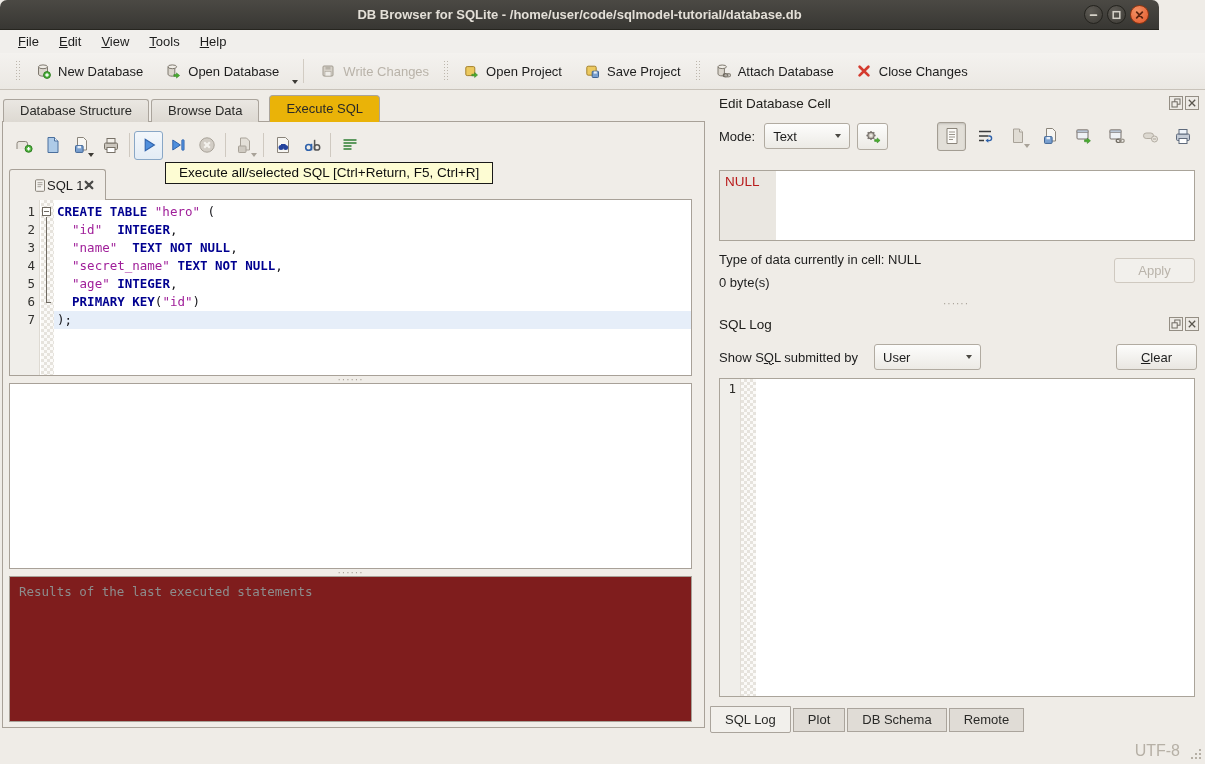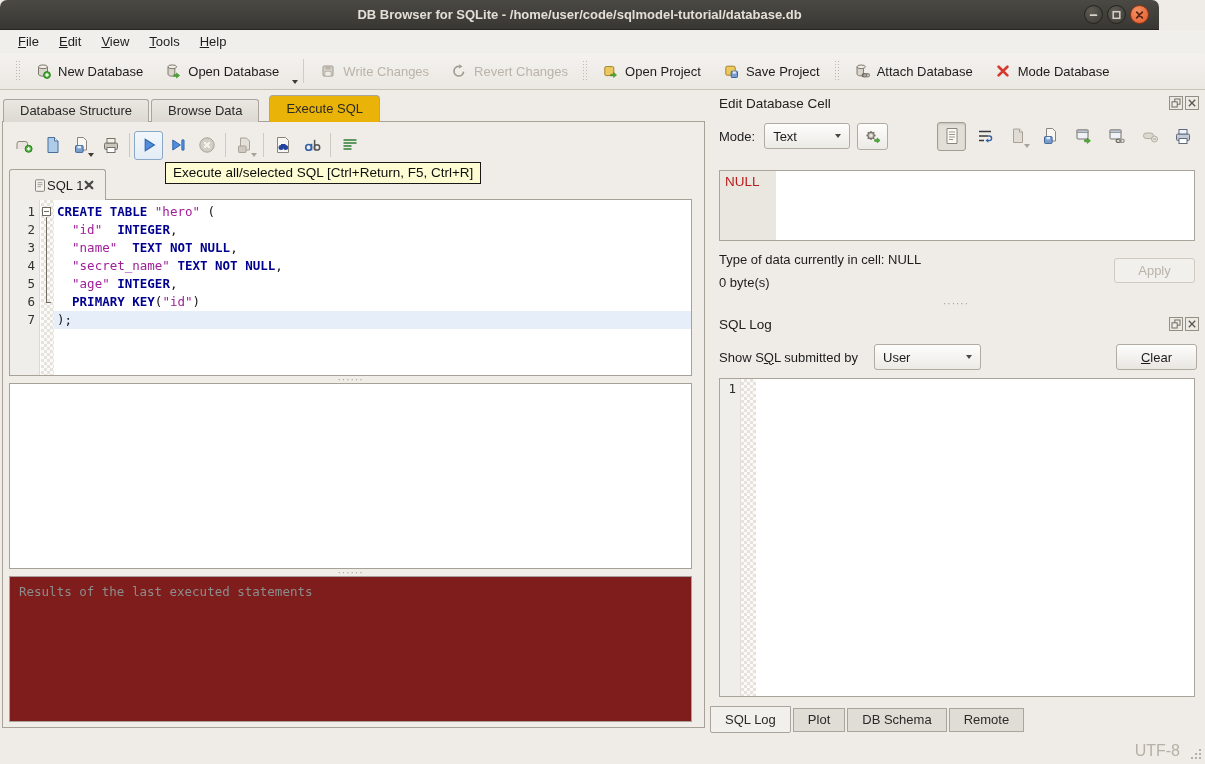--- a/index.html
+++ b/index.html
@@ -85,21 +85,21 @@
   .fold.fold-end::after { content:""; position:absolute; left:6px; top:9px; width:5px; height:1px; background:#6f6a62; }
 
   .hsplit { position:absolute; left:6px; right:12px; height:7px; display:flex; align-items:center; justify-content:center; }
   .hsplit::before { content:"······"; color:#a39d93; font-size:10px; letter-spacing:1px; line-height:4px; }
   .hsplit.s1 { top:254px; } .hsplit.s2 { top:447px; }
   .grid-pane { position:absolute; top:261px; left:6px; right:12px; height:186px; border:1px solid #a8a198; background:#fff; }
   .results-pane { position:absolute; top:454px; left:6px; right:12px; bottom:5px; border:1px solid #a8a198;
     background:#7f1d1d; padding:7px 9px; font-family:"DejaVu Sans Mono",monospace; font-size:12.5px; color:#8d8d8d; }
 
   .tooltip { position:absolute; left:165px; top:162px; z-index:40; background:#fdfcd3; border:1px solid #191919;
-    padding:2px 7px 3px; font-size:13.5px; color:#0e0e0e; white-space:nowrap; }
+    padding:2px 13px 3px; font-size:13.5px; color:#0e0e0e; white-space:nowrap; }
 
   
   .right-pane { position:absolute; left:707px; top:90px; width:498px; height:645px; }
   .dock-title { position:absolute; left:12px; right:6px; height:18px; display:flex; align-items:center; }
   .dock-title.t1 { top:4px; } .dock-title.t2 { top:225px; }
   .dock-title .dt-label { font-size:13.5px; color:#21201d; }
   .dock-title .spacer { flex:1; }
   .mini-btn { width:14px; height:14px; border:1px solid #948e84; background:#edeae5; display:flex;
     align-items:center; justify-content:center; margin-left:2px; }
 
@@ -222,29 +222,20 @@
       <span>
           <svg width="16" height="16" viewBox="0 0 16 16">
             <rect x="3" y="3" width="10" height="10" rx="1" fill="#d6d1c8" stroke="#a19b90"></rect>
             <rect x="5.5" y="3" width="5" height="3.5" fill="#b9b4aa"></rect>
             <rect x="5" y="8.5" width="6" height="4.5" fill="#efede8" stroke="#a19b90" stroke-width=".5"></rect>
           </svg>
         </span>
       <span class="tb-label">Write Changes</span>
     </div>
 
-    <div class="tb-btn disabled">
-      <span>
-          <svg width="16" height="16" viewBox="0 0 16 16">
-            <path d="M12.6 8.6A4.8 4.8 0 1 1 8 3.4" fill="none" stroke="#a19b90" stroke-width="1.7"></path>
-            <path d="M8.2 1.2l3.4 2.3-3.6 2z" fill="#a19b90"></path>
-          </svg>
-        </span>
-      <span class="tb-label">Revert Changes</span>
-    </div>
 
     <div class="tb-handle"></div>
 
     <div class="tb-btn">
       <span>
           <svg width="16" height="16" viewBox="0 0 16 16">
             <rect x="2.8" y="3.6" width="9" height="9" rx="1.4" fill="#ecc95f" stroke="#a5822d"></rect>
             <path d="M8.8 11.2h2.8v-1.7l3 2.5-3 2.5v-1.7H8.8z" fill="#49ae2e" stroke="#2f7d22" stroke-width=".5"></path>
           </svg>
         </span>
@@ -275,21 +266,21 @@
         </span>
       <span class="tb-label">Attach Database</span>
     </div>
 
     <div class="tb-btn">
       <span>
           <svg width="16" height="16" viewBox="0 0 16 16">
             <path d="M3.6 3.8l8.8 8.6M12.4 3.8l-8.8 8.6" stroke="#d43a2e" stroke-width="2.7" stroke-linecap="round"></path>
           </svg>
         </span>
-      <span class="tb-label">Mode Database</span>
+      <span class="tb-label">Close Changes</span>
     </div>
   </div>
 
   <div class="left-pane">
 
     <div class="main-tabs">
       <div class="main-tab">Database Structure</div>
       <div class="main-tab">Browse Data</div>
       <div class="main-tab active">Execute SQL</div>
     </div>

